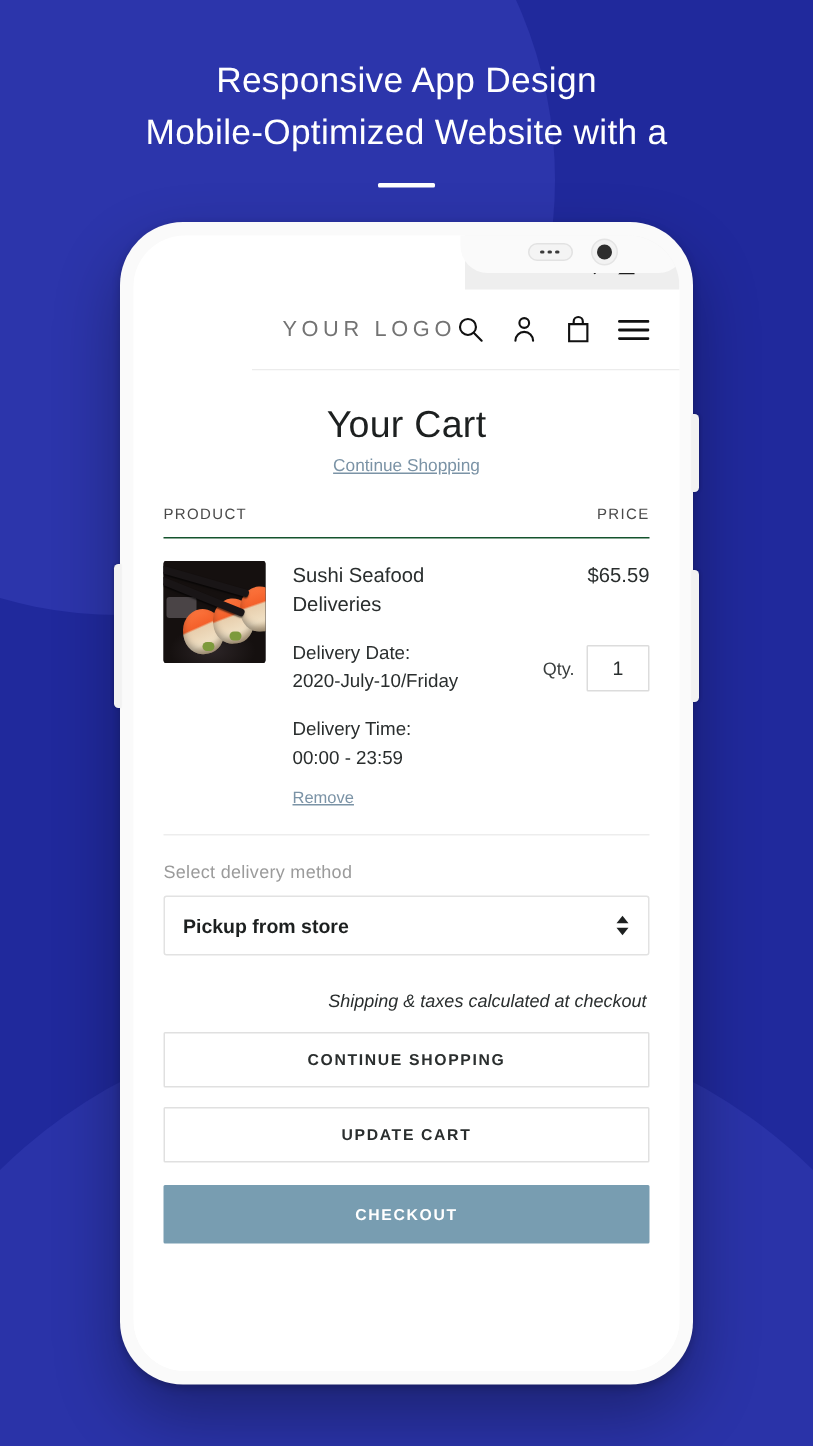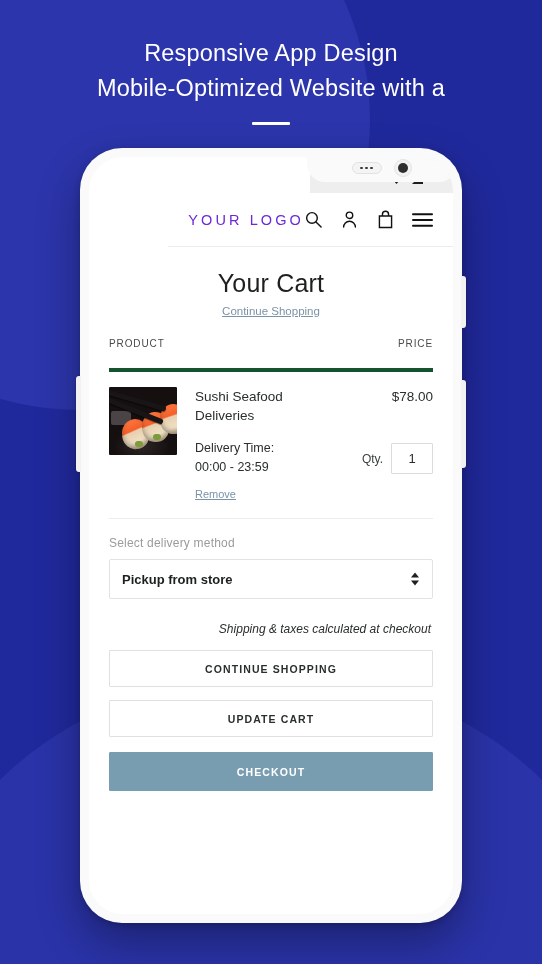--- a/index.html
+++ b/index.html
@@ -149,21 +149,21 @@
     display: flex;
     align-items: center;
     justify-content: space-between;
     padding: 0 20px;
     flex: 0 0 auto;
     background: #fff;
   }
   .logo {
     font-size: 14.5px;
     letter-spacing: 3.1px;
-    color: #6d28d9;
+    color: #737373;
     font-weight: 400;
   }
   .nav-icons { display: flex; align-items: center; gap: 17px; }
   .nav-icons > span { display: flex; cursor: pointer; }
 
   
   .page {
     flex: 1 1 auto;
     padding: 22px 20px 0;
     background: #fff;
@@ -183,22 +183,22 @@
     font-size: 11.5px;
     color: #7b93a6;
     text-decoration: underline;
     cursor: pointer;
   }
 
   .col-heads {
     display: flex;
     justify-content: space-between;
     margin-top: 21px;
-    padding-bottom: 19px;
-    border-bottom: 4px solid #14532d;
+    padding-bottom: 9px;
+    border-bottom: 1px solid #14532d;
     font-size: 10px;
     letter-spacing: .9px;
     color: #4a4a4a;
   }
 
   
   .line-item {
     display: flex;
     padding: 15px 0 16px;
     border-bottom: 1px solid #ededed;
@@ -501,28 +501,32 @@
           <div class="s-roll r3"></div>
           <div class="s-green g1"></div>
           <div class="s-green g2"></div>
           <div class="s-stick st1"></div>
           <div class="s-stick st2"></div>
         </div>
 
         <div class="item-mid">
           <div class="item-name">Sushi Seafood Deliveries</div>
           <div class="meta-block">
+            <div>Delivery Date:</div>
+            <div>2020-July-10/Friday</div>
+          </div>
+          <div class="meta-block">
             <div>Delivery Time:</div>
             <div>00:00 - 23:59</div>
           </div>
           <a class="remove-link">Remove</a>
         </div>
 
         <div class="item-right">
-          <div class="item-price">$78.00</div>
+          <div class="item-price">$65.59</div>
           <div class="qty-row">
             <span class="qty-label">Qty.</span>
             <input class="qty-input" type="text" value="1" style="">
           </div>
         </div>
       </div>
 
       <div class="method-label">Select delivery method</div>
       <div class="select-wrap">
         <span class="select-value">Pickup from store</span>

